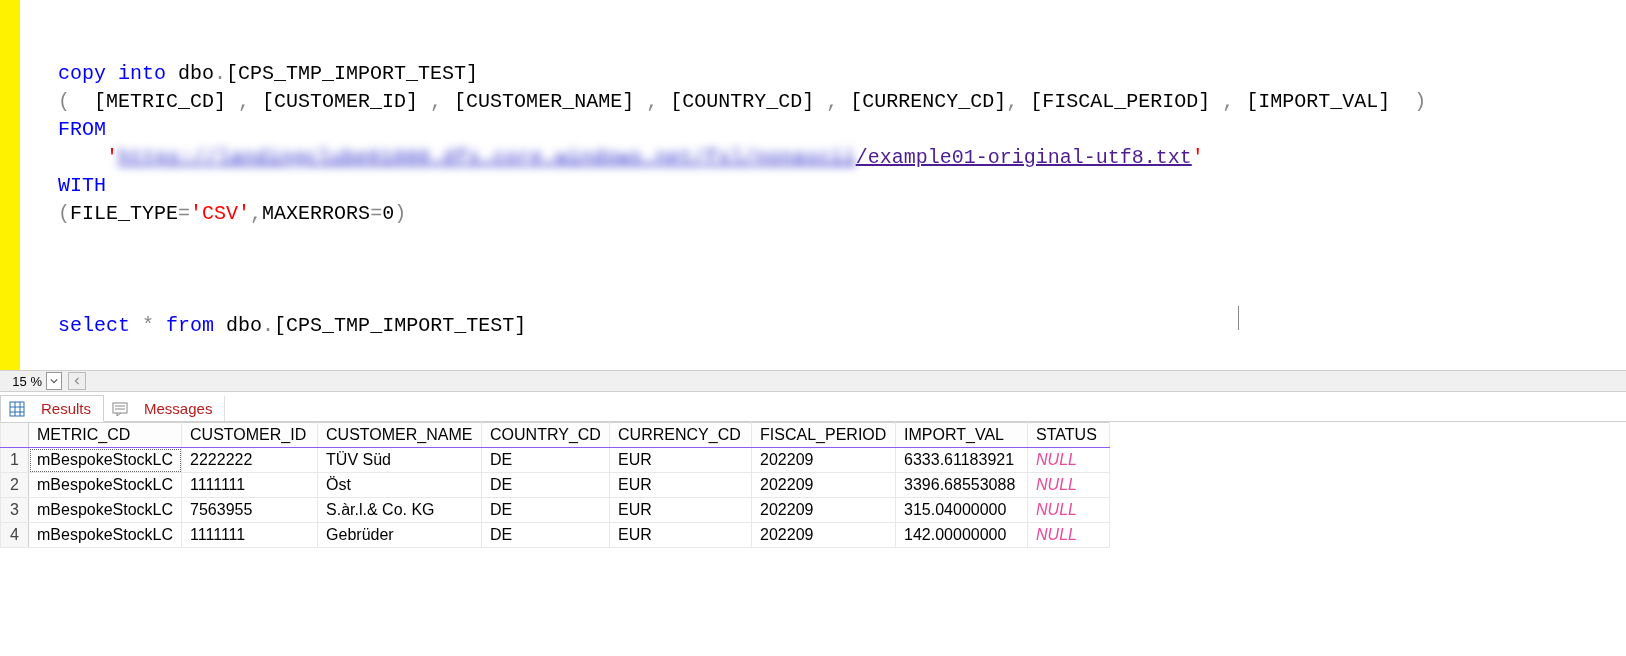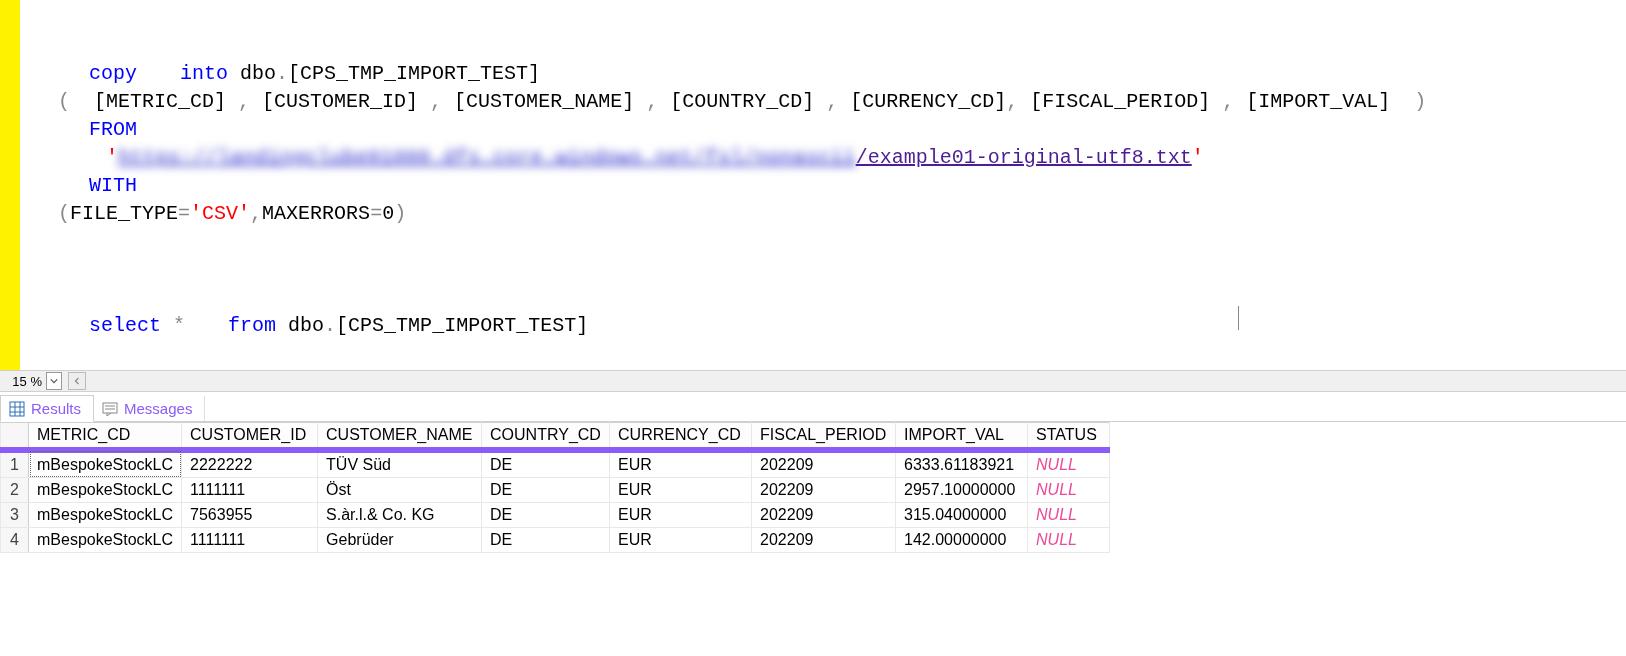--- a/index.html
+++ b/index.html
@@ -28,21 +28,21 @@
   }
   .editor {
     flex: 1;
     padding-top: 32px;
     line-height: 28px;
     white-space: pre;
     font-family: Consolas, 'Courier New', monospace;
     font-size: 20px;
     position: relative;
   }
-  .kw { color: #0000ff; margin-left: 31px; }
+  .kw { color: #0000ff; }
   .str { color: #ff0000; }
   .url {
     color: #2a2acc;
     text-decoration: underline;
     filter: blur(4px);
     letter-spacing: 0.5px;
   }
   .urlvis {
     color: #4c1d95;
     text-decoration: underline;
@@ -100,25 +100,25 @@
     height: 30px;
     background: #fff;
     border-bottom: 1px solid #cfcfcf;
     font-family: 'Segoe UI', Arial, sans-serif;
     font-size: 15px;
     align-items: flex-end;
   }
   .tab {
     display: flex;
     align-items: center;
-    gap: 6px;
+    gap: 16px;
     padding: 4px 12px 4px 8px;
     border-right: 1px solid #e0e0e0;
     cursor: pointer;
-    color: #8b5cf6;
+    color: #b91c1c;
   }
   .tab.active {
     border-top: 1px solid #cfcfcf;
     border-left: 1px solid #cfcfcf;
     border-right: 1px solid #cfcfcf;
     border-bottom: 1px solid #fff;
     background: #fff;
     position: relative;
     top: 1px;
   }
@@ -138,21 +138,21 @@
     border: 1px solid #e8e8e8;
     padding: 3px 8px 3px 8px;
     text-align: left;
     height: 24px;
     overflow: hidden;
     white-space: nowrap;
   }
   .grid thead th {
     background: #fdfdfd;
     font-weight: 400;
-    border-bottom: 6px solid #8b5cf6;
+    border-bottom: 1px solid #8b5cf6;
     border-top: 1px solid #d0d0d0;
   }
   .grid .rowhdr {
     background: #f7f7f7;
     text-align: center;
     width: 28px;
     color: #444;
     border-right: 1px solid #d0d0d0;
   }
   .grid tbody tr:nth-child(1) td.metric-cell {
@@ -270,21 +270,21 @@
         <td class="null">NULL</td>
       </tr>
       <tr>
         <td class="rowhdr">2</td>
         <td class="metric-cell">mBespokeStockLC</td>
         <td>1111111</td>
         <td>Öst</td>
         <td>DE</td>
         <td>EUR</td>
         <td>202209</td>
-        <td>2957.10000000</td>
+        <td>3396.68553088</td>
         <td class="null">NULL</td>
       </tr>
       <tr>
         <td class="rowhdr">3</td>
         <td class="metric-cell">mBespokeStockLC</td>
         <td>7563955</td>
         <td>S.àr.l.&amp; Co. KG</td>
         <td>DE</td>
         <td>EUR</td>
         <td>202209</td>

